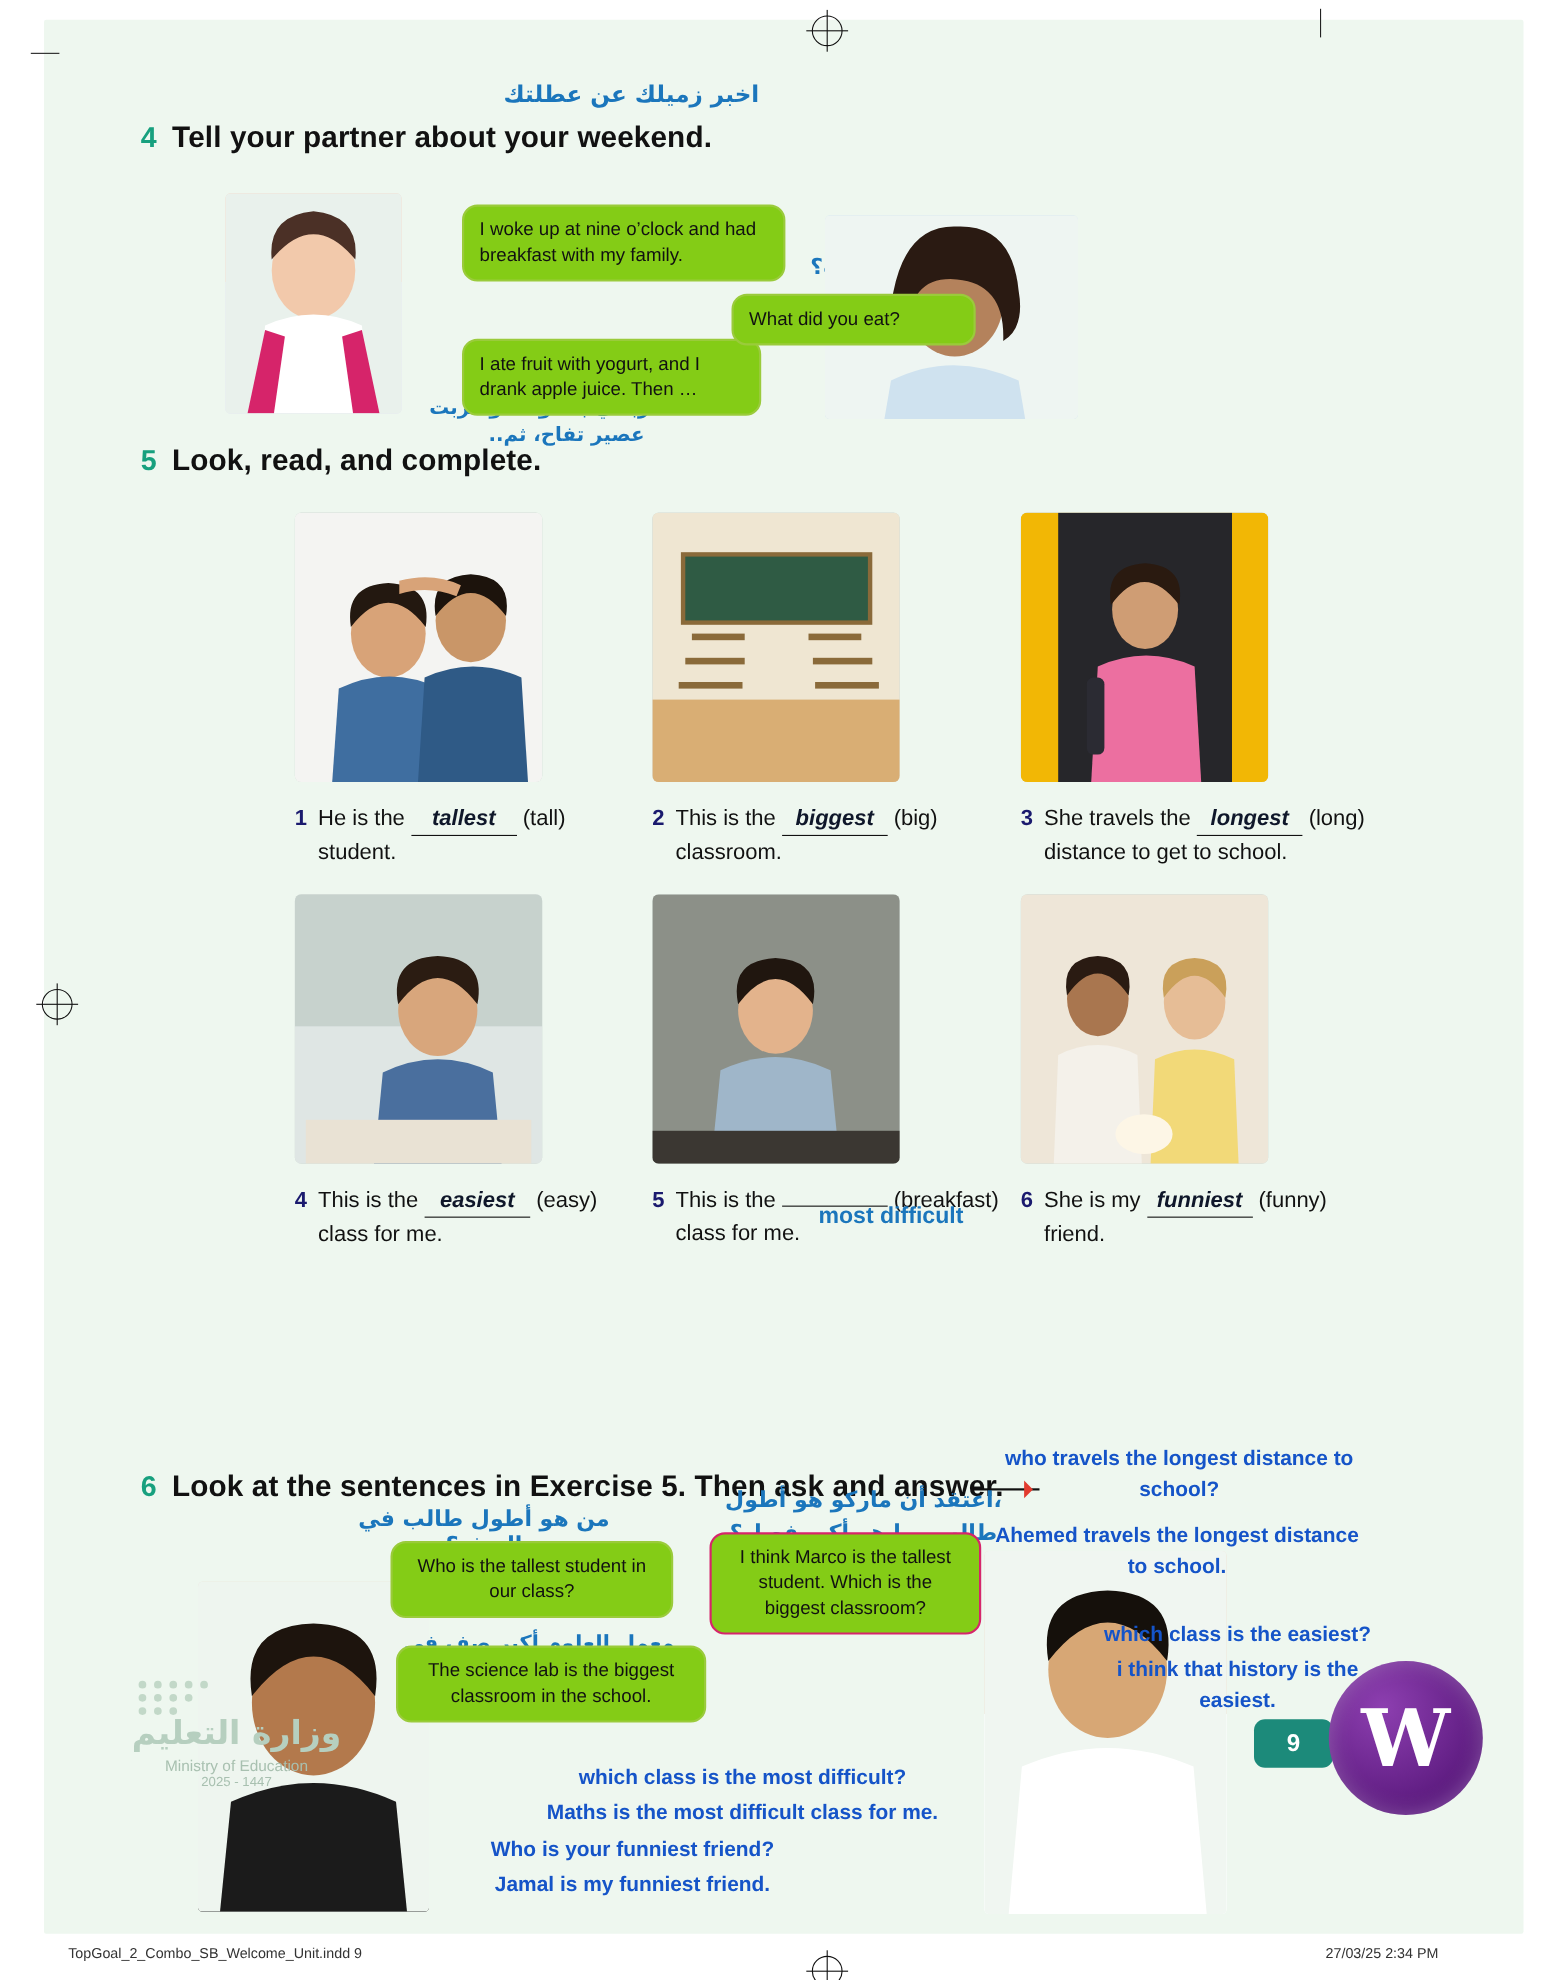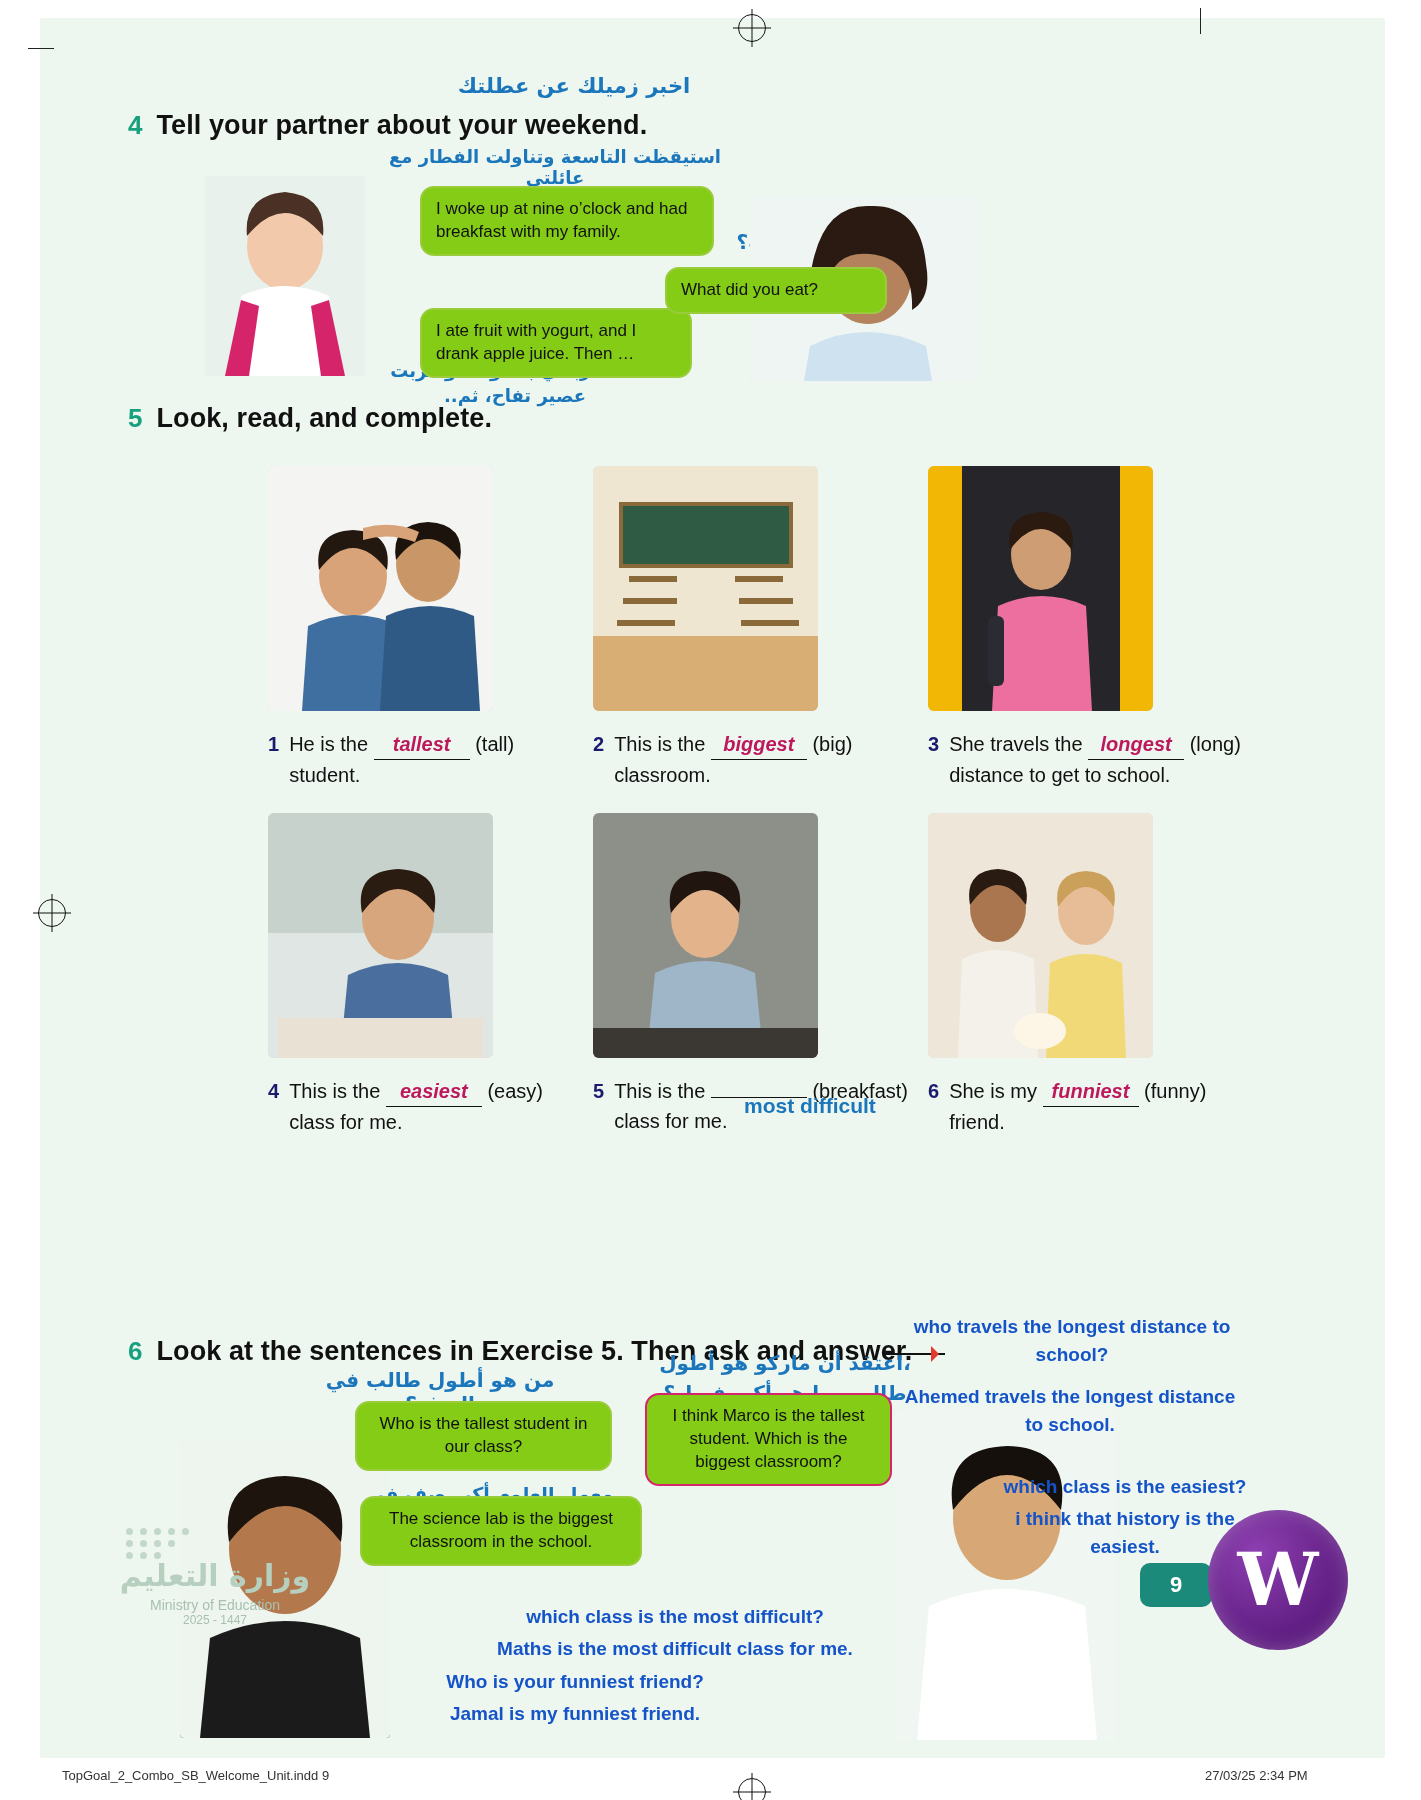--- a/index.html
+++ b/index.html
@@ -59,21 +59,21 @@
 
   
   .ex5{left:88px;top:385px;}
   .grid5{position:absolute;left:88px;top:430px;width:1180px;}
   .cell{position:absolute;}
   .cell .img{width:225px;height:245px;border-radius:6px;overflow:hidden;background:#cfd9d3;}
   .sent{display:flex;gap:10px;font-size:20px;color:#111;line-height:1.5;width:345px;}
   .sent .n{color:#1a1a6e;font-weight:bold;font-size:20px;}
   .ansline{
     display:inline-block;border-bottom:1.6px solid #111;min-width:96px;text-align:center;
-    color:#be185d;font-style:italic;font-weight:bold;
+    color:#0f172a;font-style:italic;font-weight:bold;
   }
   .ans-over{
     position:absolute;color:#1b76bc;font-weight:bold;font-size:21px;
   }
 
   
   .ex6{left:88px;top:1318px;}
   .hand-blue{
     position:absolute;color:#1554c8;font-weight:bold;font-size:19px;line-height:1.45;
   }
@@ -141,21 +141,20 @@
     <div class="crop-line" style="left:1160px;top:-10px;width:1px;height:26px;"></div>
     <div class="crop-line" style="left:-12px;top:30px;width:26px;height:1px;"></div>
 
     <div class="title-ar arabic">اخبر زميلك عن عطلتك</div>
 
     <div class="ex-head ex4">
       <span class="ex-num">4</span>
       <span class="txt">Tell your partner about your weekend.</span>
     </div>
 
-    <div class="ar-note-1 arabic ar-blue">استيقظت التاسعة وتناولت الفطار مع عائلتي</div>
     <div class="ar-note-2 arabic ar-blue">أكلت زبادي بالفواكه وشربت عصير تفاح، ثم..</div>
     <div class="ar-note-3 arabic ar-blue">ماذا أكلتِ؟</div>
 
     <div class="photo ph-girl1" style="left:165px;top:158px;width:160px;height:200px;border-radius:4px;">
       <svg width="160" height="200" viewBox="0 0 160 200">
         <rect width="160" height="200" fill="#e9f1ec"></rect>
         <ellipse cx="80" cy="70" rx="38" ry="44" fill="#f2c9ab"></ellipse>
         <path d="M42 60 q38 -46 76 0 q4 -40 -38 -44 q-42 4 -38 44z" fill="#4b3026"></path>
         <path d="M36 120 q44 -20 88 0 l8 80 h-104z" fill="#ffffff"></path>
         <path d="M36 124 l-16 76 h24 l10 -70z" fill="#d6246a"></path>

